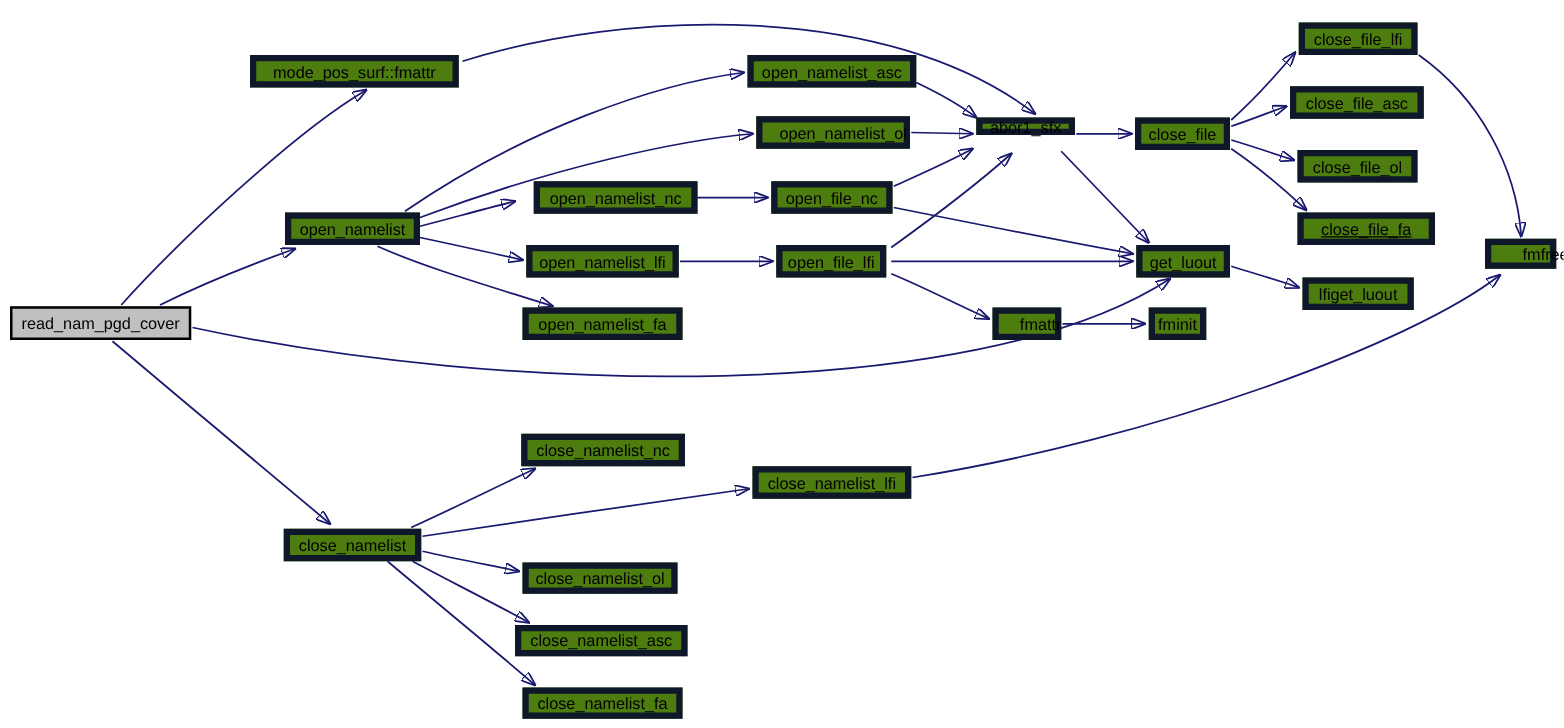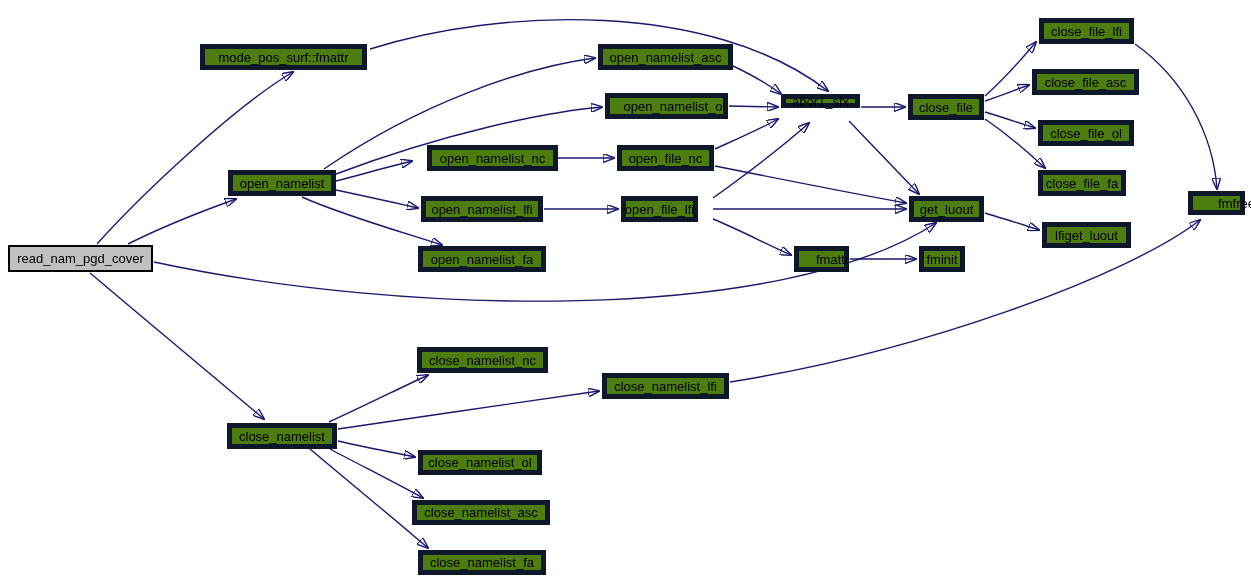--- a/index.html
+++ b/index.html
@@ -103,35 +103,35 @@
   <div class="node" style="left:598px; top:44px; width:135px; height:26px;">open_namelist_asc</div>
 
   <div class="node" style="left:605px; top:93px; width:123px; height:26px;padding-left:16px;">open_namelist_ol</div>
 
   <div class="node" style="left:415px; top:145px; width:131px; height:26px;margin-left:12px;">open_namelist_nc</div>
 
   <div class="node" style="left:617px; top:145px; width:97px; height:26px;">open_file_nc</div>
 
   <div class="node" style="left:421px; top:196px; width:122px; height:26px;">open_namelist_lfi</div>
 
-  <div class="node" style="left:621px; top:196px; width:77px; height:26px;">open_file_lfi</div>
+  <div class="node" style="left:621px; top:196px; width:88px; height:26px;">open_file_lfi</div>
 
   <div class="node" style="left:418px; top:246px; width:128px; height:26px;">open_namelist_fa</div>
 
   <div class="node" style="left:781px; top:94px; width:79px; height:14px;">abor1_sfx</div>
 
   <div class="node" style="left:908px; top:94px; width:76px; height:26px;">close_file</div>
 
   <div class="node" style="left:1039px; top:18px; width:95px; height:26px;">close_file_lfi</div>
 
   <div class="node" style="left:1032px; top:69px; width:107px; height:26px;">close_file_asc</div>
 
   <div class="node" style="left:1038px; top:120px; width:96px; height:26px;">close_file_ol</div>
 
-  <div class="node" style="left:1038px; top:170px; width:88px; height:26px;">close_file_fa</div>
+  <div class="node" style="left:1038px; top:170px; width:110px; height:26px;text-decoration:underline;">close_file_fa</div>
 
   <div class="node" style="left:1188px; top:191px; width:57px; height:24px;padding-left:40px;">fmfree</div>
 
   <div class="node" style="left:909px; top:196px; width:75px; height:26px;">get_luout</div>
 
   <div class="node" style="left:1042px; top:222px; width:89px; height:26px;">lfiget_luout</div>
 
   <div class="node" style="left:794px; top:246px; width:55px; height:26px;padding-left:22px;">fmattr</div>
 
   <div class="node" style="left:919px; top:246px; width:46px; height:26px;">fminit</div>

